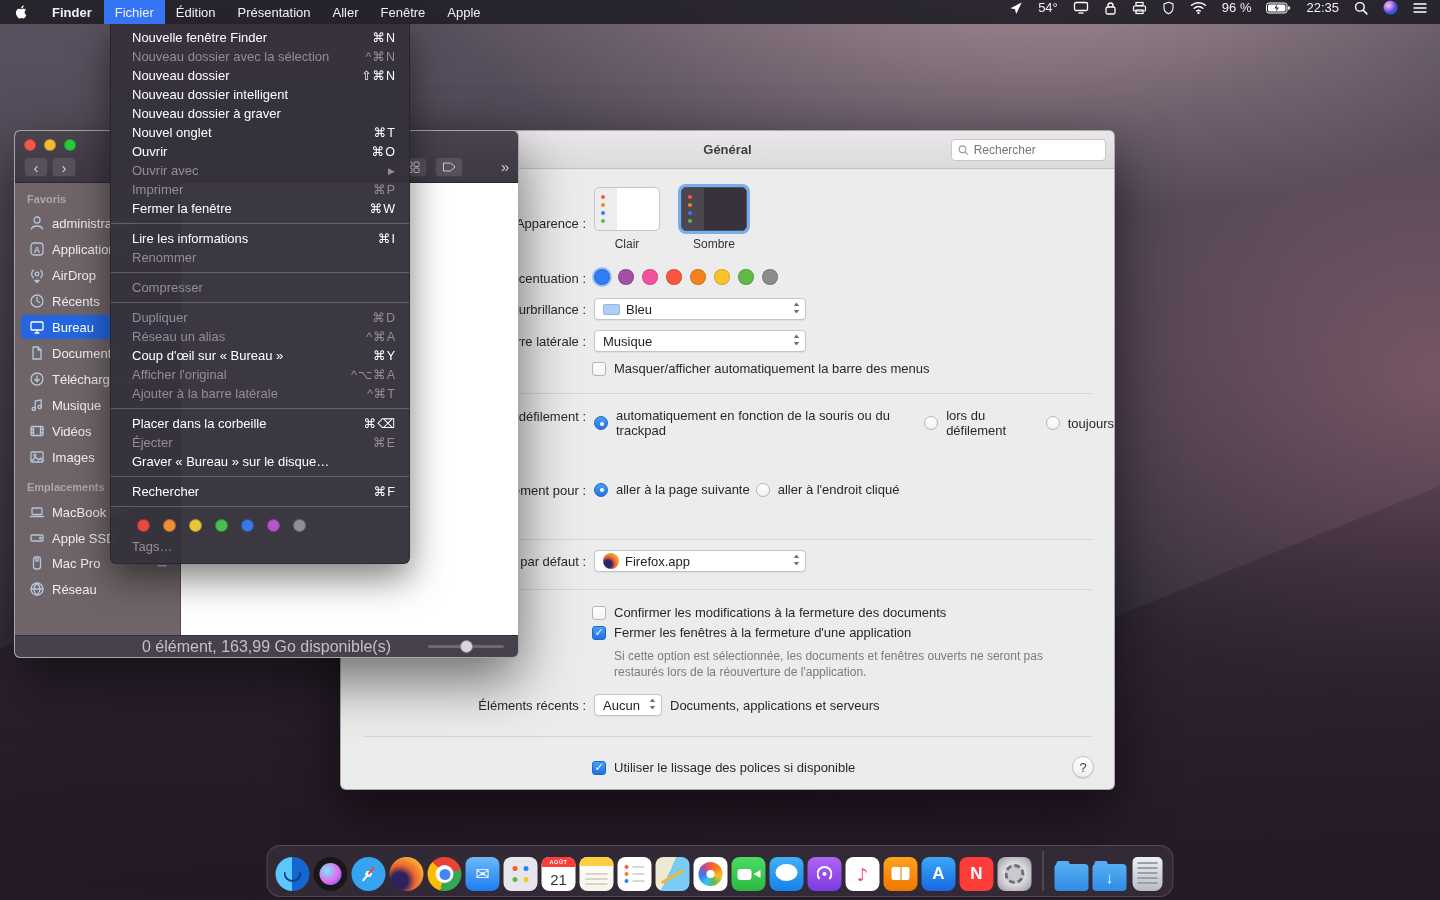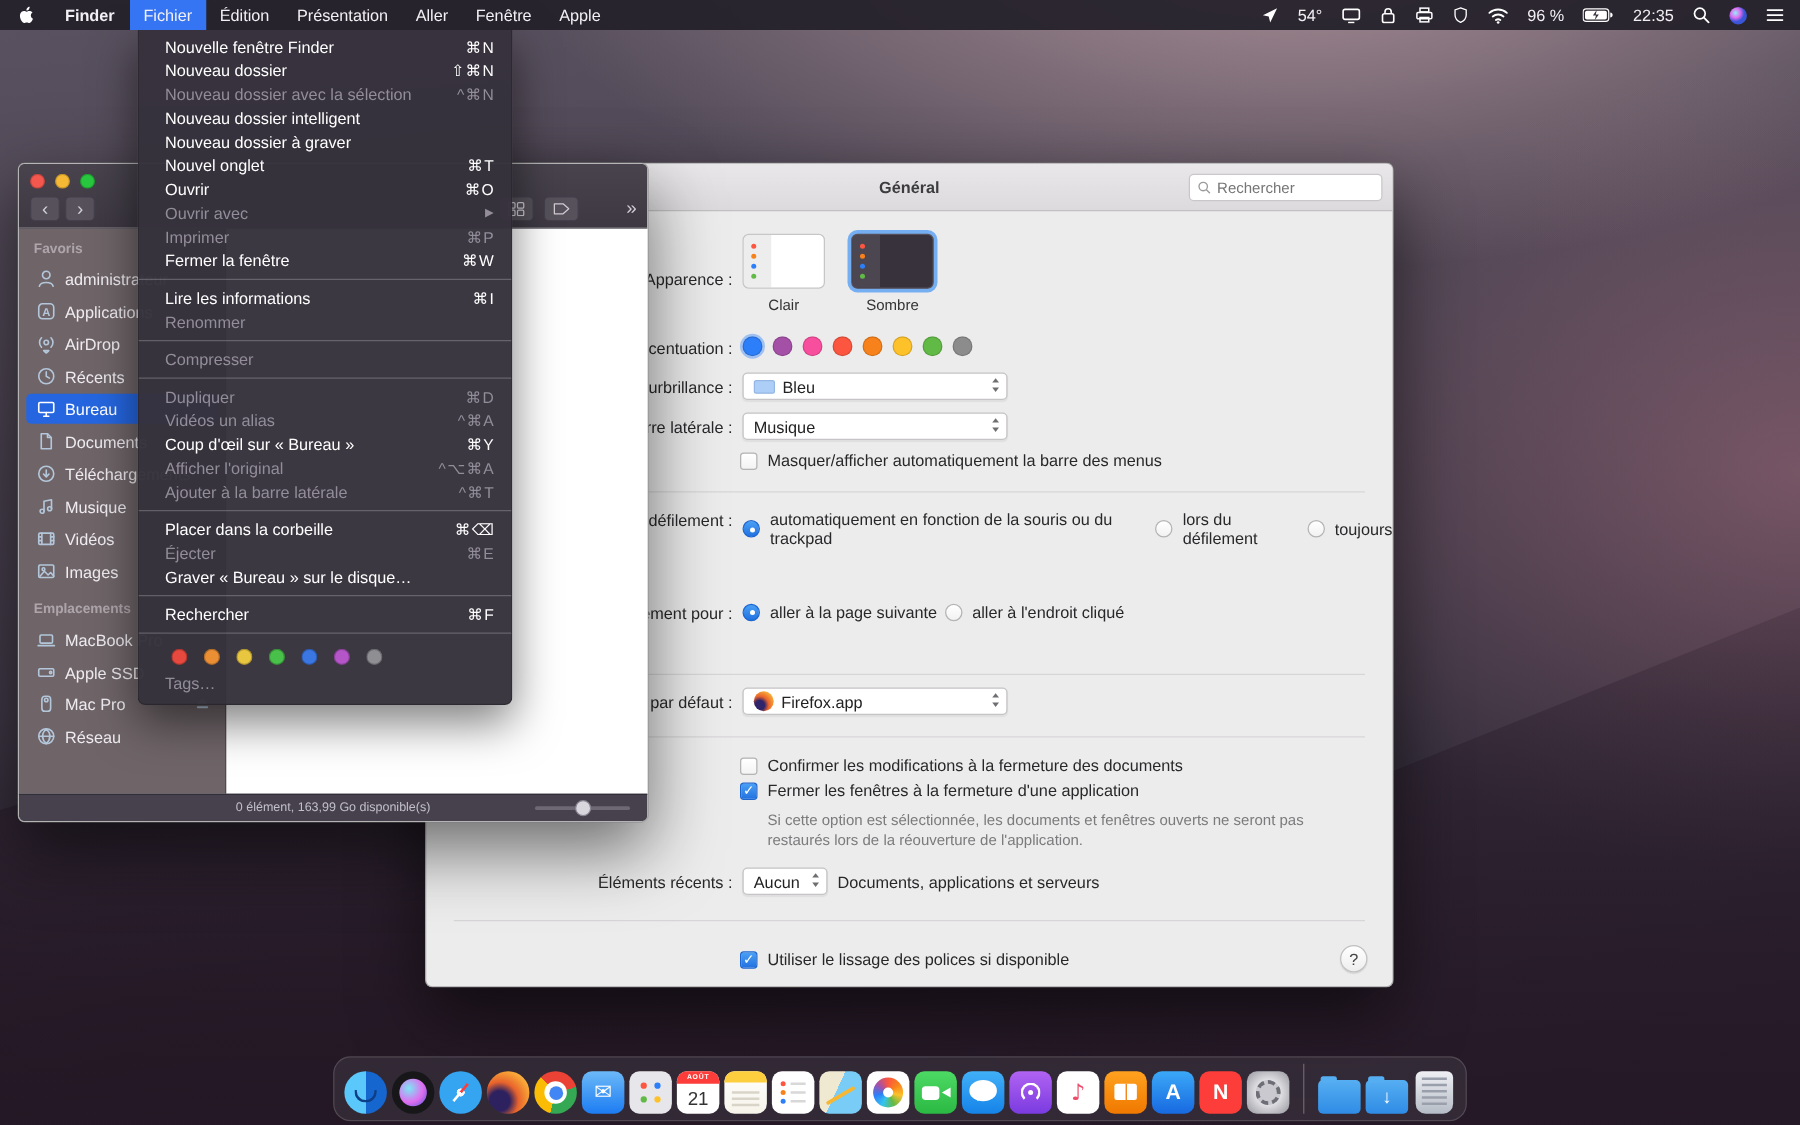--- a/index.html
+++ b/index.html
@@ -6,21 +6,21 @@
 html,body{width:1440px;height:900px;overflow:hidden}
 body{position:relative;background:
  radial-gradient(1000px 420px at 72% -5%, rgba(236,195,200,.55), transparent 62%),
  radial-gradient(700px 500px at 100% 42%, rgba(205,130,150,.38), transparent 65%),
  radial-gradient(1200px 700px at 15% 118%, rgba(20,14,22,.92), transparent 72%),
  linear-gradient(175deg,#5a5260 0%,#4c4452 30%,#3a3341 62%,#241d2b 100%);}
 .dunes{position:absolute;inset:0;background:linear-gradient(to top, rgba(38,24,38,.9), rgba(38,24,38,0) 58%);
  clip-path:polygon(0 100%,0 72%,16% 64%,36% 77%,54% 60%,72% 72%,100% 54%,100% 100%);z-index:1}
 
 
-.menubar{position:absolute;top:0;left:0;right:0;height:24px;background:rgba(36,32,42,.93);display:flex;align-items:center;color:#f2f0f4;font-size:13px;z-index:60}
+.menubar{position:absolute;top:0;left:0;right:0;height:24px;background:rgba(36,32,42,.93);display:flex;align-items:flex-start;color:#f2f0f4;font-size:13px;z-index:60}
 .mb-left{display:flex;align-items:center;height:100%}
 .mb-apple{padding:0 12px 0 14px;display:flex;align-items:center;height:100%}
 .mb-item{padding:0 11px;height:100%;display:flex;align-items:center;white-space:nowrap}
 .mb-item.appname{font-weight:700;padding:0 12px}
 .mb-item.active{background:#3574f2}
 .mb-right{margin-left:auto;display:flex;align-items:center;gap:15px;padding-right:13px}
 .mb-right svg{display:block}
 .mb-txt{white-space:nowrap}
 
 
@@ -47,21 +47,21 @@
 .f-side{width:166px;background:rgba(106,96,100,.97);position:relative;border-right:1px solid rgba(0,0,0,.25)}
 .f-main{flex:1;background:#fff}
 .side-label{position:absolute;left:12px;font-size:11px;font-weight:700;color:#aea5ab}
 .srow{position:absolute;left:6px;right:6px;height:24px;display:flex;align-items:center;gap:7px;padding:0 6px 0 8px;color:#efecf1;font-size:13px;border-radius:4px;white-space:nowrap;overflow:hidden}
 .srow.sel{background:#2566e0;color:#fff}
 .sic{width:16px;height:16px;flex:none;display:flex;align-items:center;justify-content:center}
 .sic svg{stroke:#b3c6da;fill:none;stroke-width:1.3;stroke-linecap:round;stroke-linejoin:round}
 .srow.sel .sic svg{stroke:#fff}
 .sic svg text{stroke:none;fill:#b3c6da;font-size:9px;font-weight:bold}
 .ej{margin-left:auto}
-.f-status{position:absolute;bottom:0;height:22px;left:0;right:0;background:#46414c;border-top:1px solid #332f38;color:#c2bfca;font-size:10px;display:flex;align-items:center;justify-content:center;z-index:2}
+.f-status{position:absolute;bottom:0;height:22px;left:0;right:0;background:#46414c;border-top:1px solid #332f38;color:#c2bfca;font-size:16px;display:flex;align-items:center;justify-content:center;z-index:2}
 .slider{position:absolute;right:14px;top:9px;width:76px;height:3px;background:#6d6874;border-radius:2px}
 .knob{position:absolute;top:-5px;left:32px;width:13px;height:13px;border-radius:50%;background:#d9d6de;border:1px solid #8a8592}
 
 
 .prefs{left:340px;top:130px;width:775px;height:660px;background:#ececec;z-index:10;overflow:hidden;border:1px solid rgba(0,0,0,.28)}
 .p-titlebar{height:38px;background:linear-gradient(#e9e7e9,#dcdadc);border-bottom:1px solid #c2c0c2;position:relative}
 .p-title{position:absolute;width:100%;text-align:center;top:11px;font-size:13px;font-weight:700;color:#3d3d3f}
 .p-search{position:absolute;right:8px;top:8px;width:155px;height:22px;background:#fff;border:1px solid #c9c7c9;border-radius:4px;display:flex;align-items:center;padding:0 6px;gap:5px}
 .p-search input{border:none;outline:none;width:100%;font-size:12px;color:#333;background:transparent}
 .prow{position:absolute;left:0;right:0;font-size:13px;color:#28282a}
@@ -521,28 +521,28 @@
       <span class="knob"></span>
     </div>
   </div>
 </div>
 
 <div class="menu">
   <div class="mi">
       <span class="ml">Nouvelle fenêtre Finder</span>
       <span class="ms">⌘N</span>
     </div>
+  <div class="mi dis">
+      <span class="ml">Nouveau dossier avec la sélection</span>
+      <span class="ms">^⌘N</span>
+    </div>
   <div class="mi">
       <span class="ml">Nouveau dossier</span>
       <span class="ms">⇧⌘N</span>
     </div>
-  <div class="mi dis">
-      <span class="ml">Nouveau dossier avec la sélection</span>
-      <span class="ms">^⌘N</span>
-    </div>
   <div class="mi">
       <span class="ml">Nouveau dossier intelligent</span>
       <span class="ms"></span>
     </div>
   <div class="mi">
       <span class="ml">Nouveau dossier à graver</span>
       <span class="ms"></span>
     </div>
   <div class="mi">
       <span class="ml">Nouvel onglet</span>
@@ -577,21 +577,21 @@
   <div class="mi dis">
       <span class="ml">Compresser</span>
       <span class="ms"></span>
     </div>
   <div class="msep"></div>
   <div class="mi dis">
       <span class="ml">Dupliquer</span>
       <span class="ms">⌘D</span>
     </div>
   <div class="mi dis">
-      <span class="ml">Vidéos un alias</span>
+      <span class="ml">Réseau un alias</span>
       <span class="ms">^⌘A</span>
     </div>
   <div class="mi">
       <span class="ml">Coup d'œil sur « Bureau »</span>
       <span class="ms">⌘Y</span>
     </div>
   <div class="mi dis">
       <span class="ml">Afficher l'original</span>
       <span class="ms">^⌥⌘A</span>
     </div>

